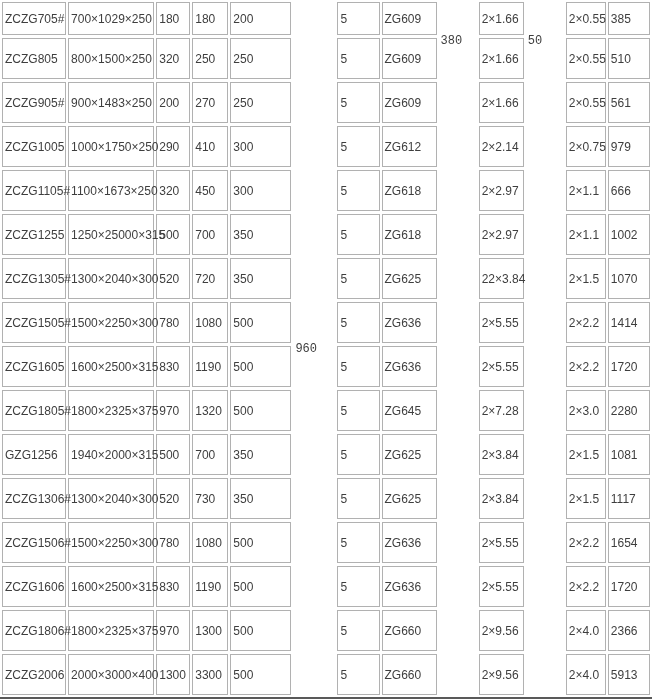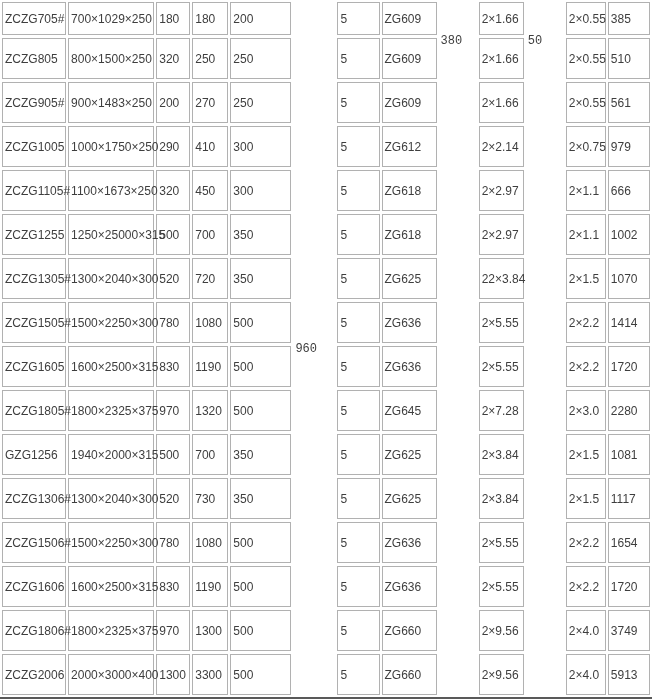--- a/index.html
+++ b/index.html
@@ -248,21 +248,21 @@
         <tr>
           <td>ZCZG1806#</td>
           <td>1800×2325×375</td>
           <td>970</td>
           <td>1300</td>
           <td>500</td>
           <td>5</td>
           <td>ZG660</td>
           <td>2×9.56</td>
           <td>2×4.0</td>
-          <td>3749</td>
+          <td>2366</td>
         </tr>
         <tr>
           <td>ZCZG2006</td>
           <td>2000×3000×400</td>
           <td>1300</td>
           <td>3300</td>
           <td>500</td>
           <td>5</td>
           <td>ZG660</td>
           <td>2×9.56</td>

